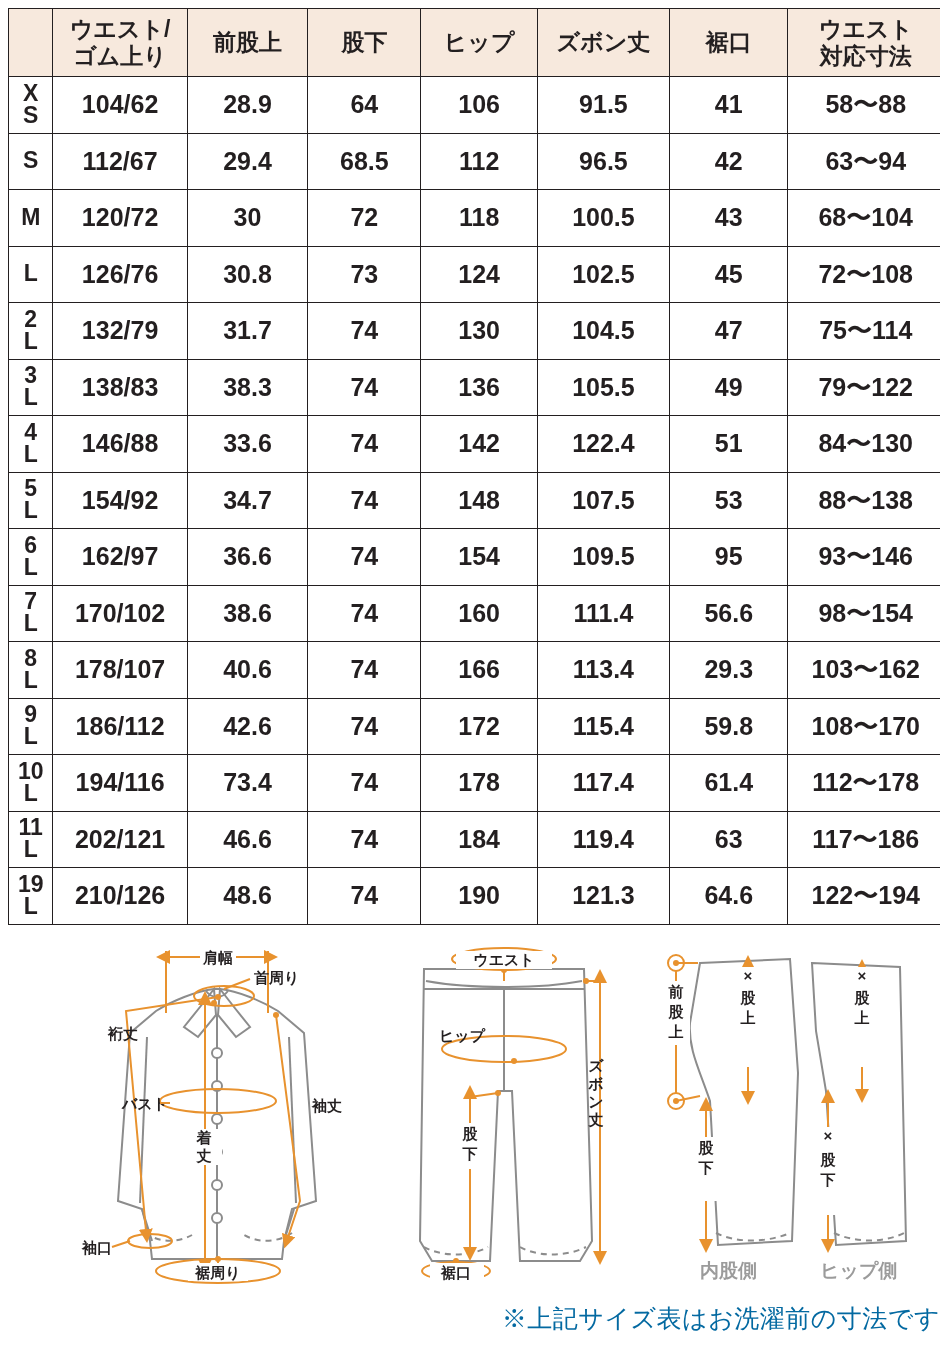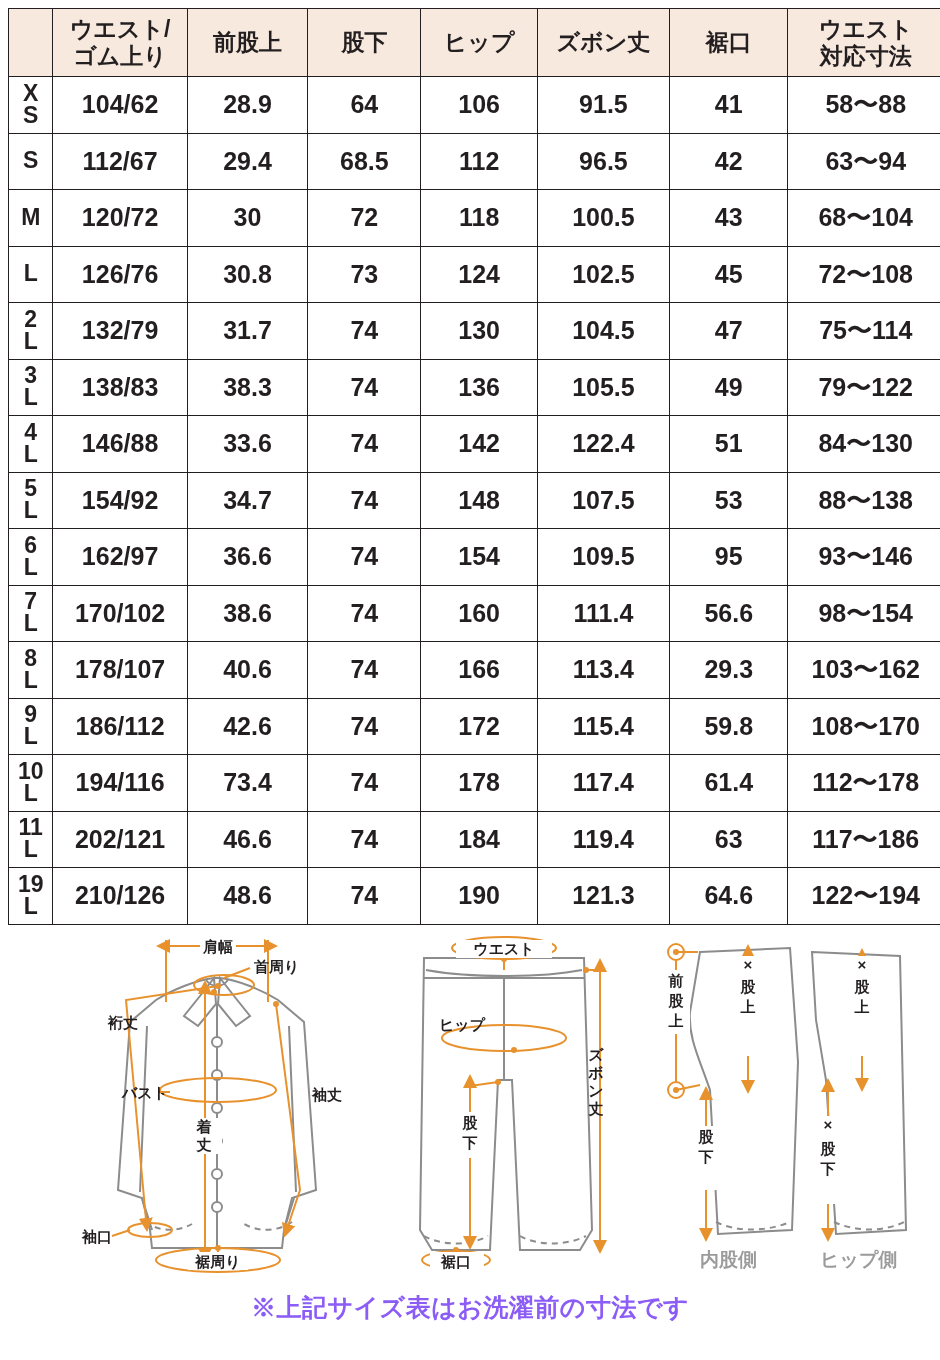--- a/index.html
+++ b/index.html
@@ -66,33 +66,33 @@
   col.c4 { width: 110px; }
   col.c5 { width: 125px; }
   col.c6 { width: 112px; }
   col.c7 { width: 147px; }
 
   
   .illus {
     position: relative;
     width: 940px;
     height: 400px;
-    margin-top: 5px;
+    margin-top: 16px;
   }
   .illus svg { display: block; }
 
   .note {
     position: absolute;
     left: 0; right: 0;
     bottom: 6px;
-    text-align: center;
+    text-align: right;
     font-size: 25px;
-    font-weight: bold;
+    font-weight: normal;
     letter-spacing: 0.5px;
-    color: #8b5cf6;
+    color: #0369a1;
   }
 </style>
 </head>
 <body>
 
 <div id="page">
 
   <div class="table-wrap">
     <table class="size-table">
       <colgroup>

